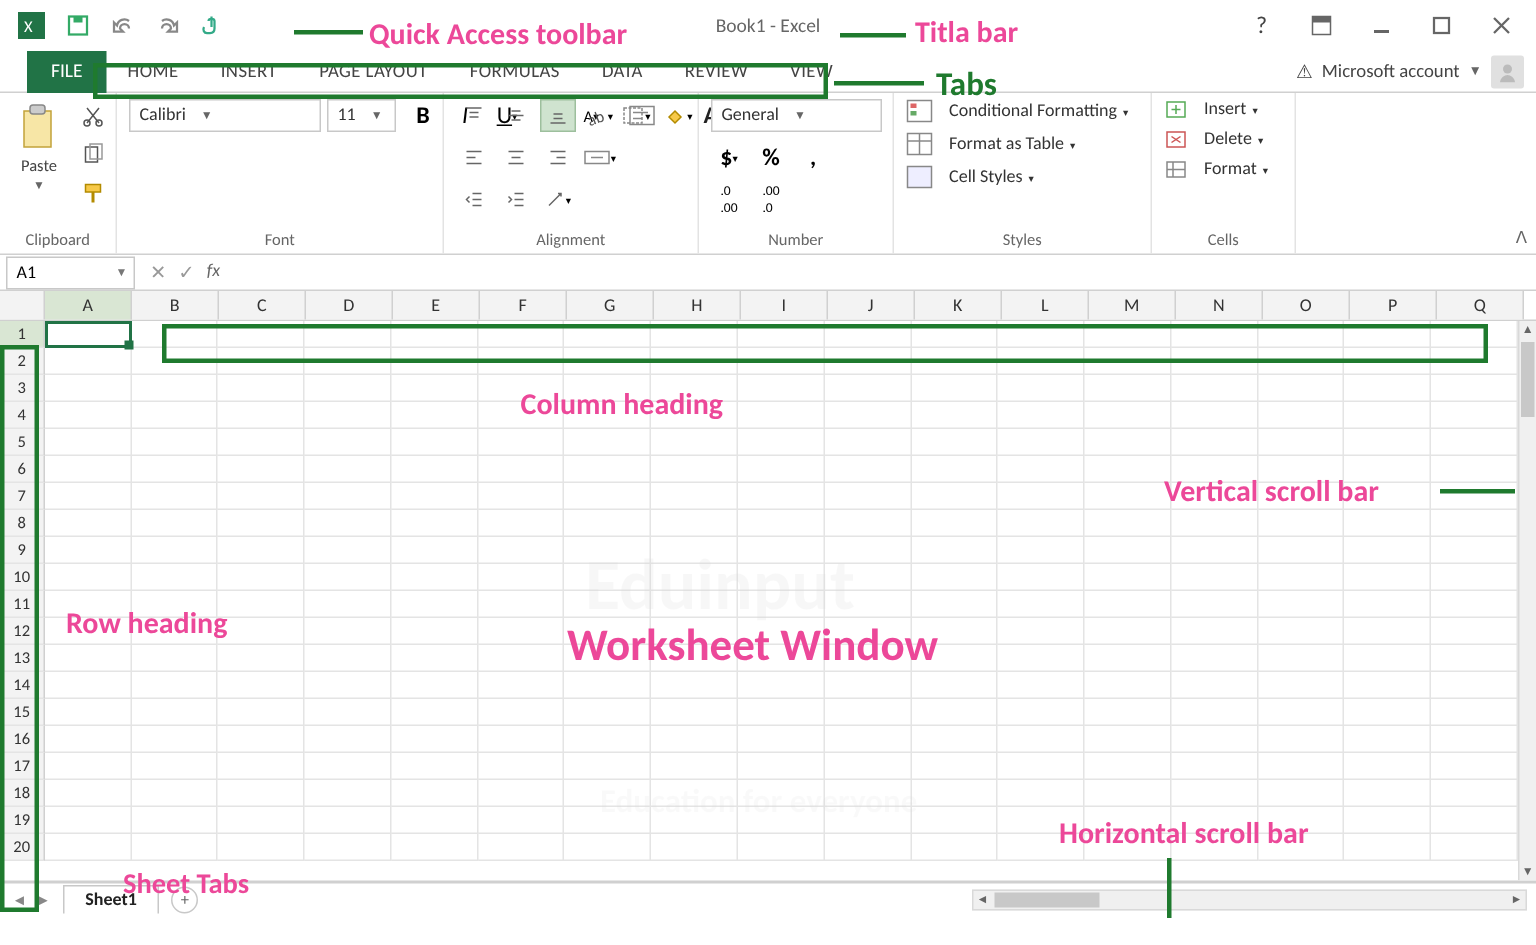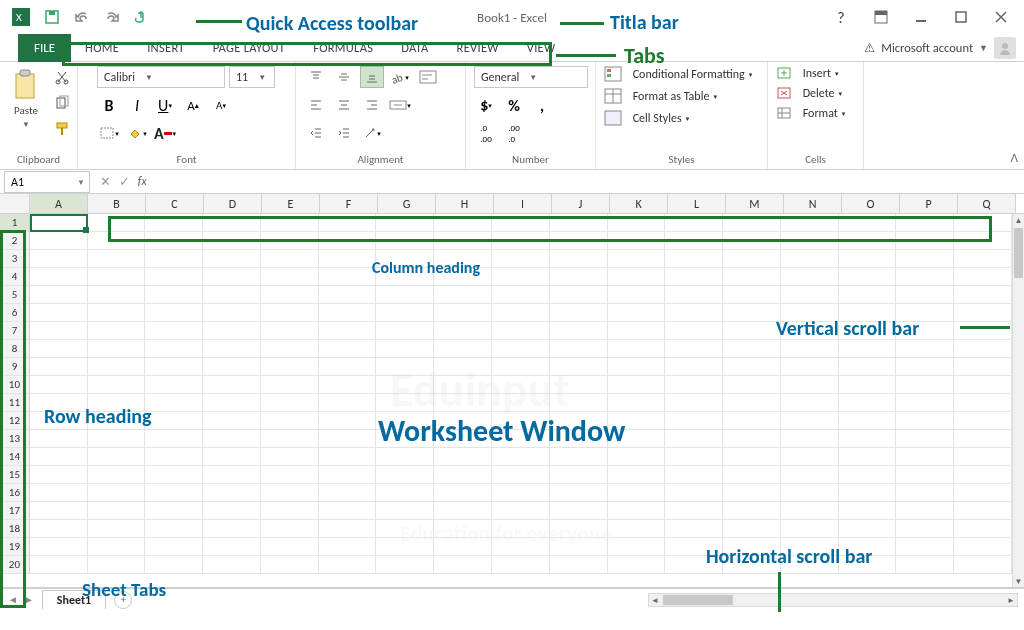--- a/index.html
+++ b/index.html
@@ -68,21 +68,21 @@
   .sheetnav { display:flex; gap:6px; padding:0 8px; color:#888; font-size:10px;}
   .sheettab { padding:2px 14px; font-size:12px; border:1px solid #c8c8c8; border-bottom:none; background:#fff; font-weight:bold; color:#222;}
   .addsheet { width:18px; height:18px; border:1px solid #c8c8c8; border-radius:50%; display:flex; align-items:center; justify-content:center; font-size:11px; color:#666; margin-left:8px;}
   .hscroll { margin-left:auto; width:370px; height:14px; background:#f0f0f0; border:1px solid #d9d9d9; position:relative; margin-right:6px;}
   .hscroll .thumb{position:absolute; top:1px; bottom:1px; left:14px; width:70px; background:#c8c8c8;}
   .hscroll .arrow{position:absolute; top:0; bottom:0; width:12px; display:flex; align-items:center; justify-content:center; font-size:8px; color:#666;}
   .hscroll .arrow.l{left:0;} .hscroll .arrow.r{right:0;}
 
   
   .anno { position:absolute; font-weight:700; pointer-events:none; }
-  .anno.red { color:#0369a1; }
+  .anno.red { color:#ec4899; }
   .anno.green { color:#1f7a2e; }
   .box-green { position:absolute; border:3px solid #1f7a2e; pointer-events:none;}
   .arrow-line { position:absolute; background:#1f7a2e; height:3px; pointer-events:none;}
 
   
   .wm { position:absolute; color:#d8d8d8; font-weight:600; pointer-events:none;}
 </style>
 </head>
 <body>
 
@@ -197,21 +197,21 @@
               <rect x="3" y="2" width="10" height="5" fill="#f7c948" stroke="#b38b00"></rect>
               <rect x="7" y="7" width="2" height="7" fill="#b38b00"></rect>
             </svg>
           </span>
       </div>
     </div>
     <div class="label">Clipboard</div>
   </div>
 
   <div class="group" style="width:218px">
-    <div class="body" style="flex-direction:column;gap:6px;width:100%;margin-left:11px;">
+    <div class="body" style="flex-direction:row;gap:6px;width:100%;">
       <div class="ribbon-row">
         <div class="combo" style="width:128px">
             <span>Calibri</span>
             <span class="caret">▼</span>
           </div>
         <div class="combo" style="width:46px">
             <span>11</span>
             <span class="caret">▼</span>
           </div>
       </div>
@@ -877,21 +877,21 @@
 
 <div class="arrow-line" style="left:196px; top:20px; width:46px"></div>
 <div class="anno red" style="left:246px; top:11px; font-size:20px">Quick Access toolbar</div>
 
 <div class="arrow-line" style="left:560px; top:22px; width:44px"></div>
 <div class="anno red" style="left:610px; top:10px; font-size:20px">Titla bar</div>
 
 <div class="arrow-line" style="left:556px; top:54px; width:60px"></div>
 <div class="anno green" style="left:624px; top:42px; font-size:22px">Tabs</div>
 
-<div class="anno red" style="left:372px; top:258px; font-size:16px">Column heading</div>
+<div class="anno red" style="left:347px; top:258px; font-size:20px">Column heading</div>
 <div class="anno red" style="left:44px; top:404px; font-size:20px">Row heading</div>
 <div class="anno red" style="left:378px; top:412px; font-size:30px">Worksheet Window</div>
 
 <div class="arrow-line" style="left:960px; top:326px; width:50px"></div>
 <div class="anno red" style="left:776px; top:316px; font-size:20px">Vertical scroll bar</div>
 
 <div class="anno red" style="left:706px; top:544px; font-size:20px">Horizontal scroll bar</div>
 <div class="arrow-line" style="left:778px; top:572px; width:3px; height:40px"></div>
 
 <div class="anno red" style="left:82px; top:578px; font-size:19px">Sheet Tabs</div>

